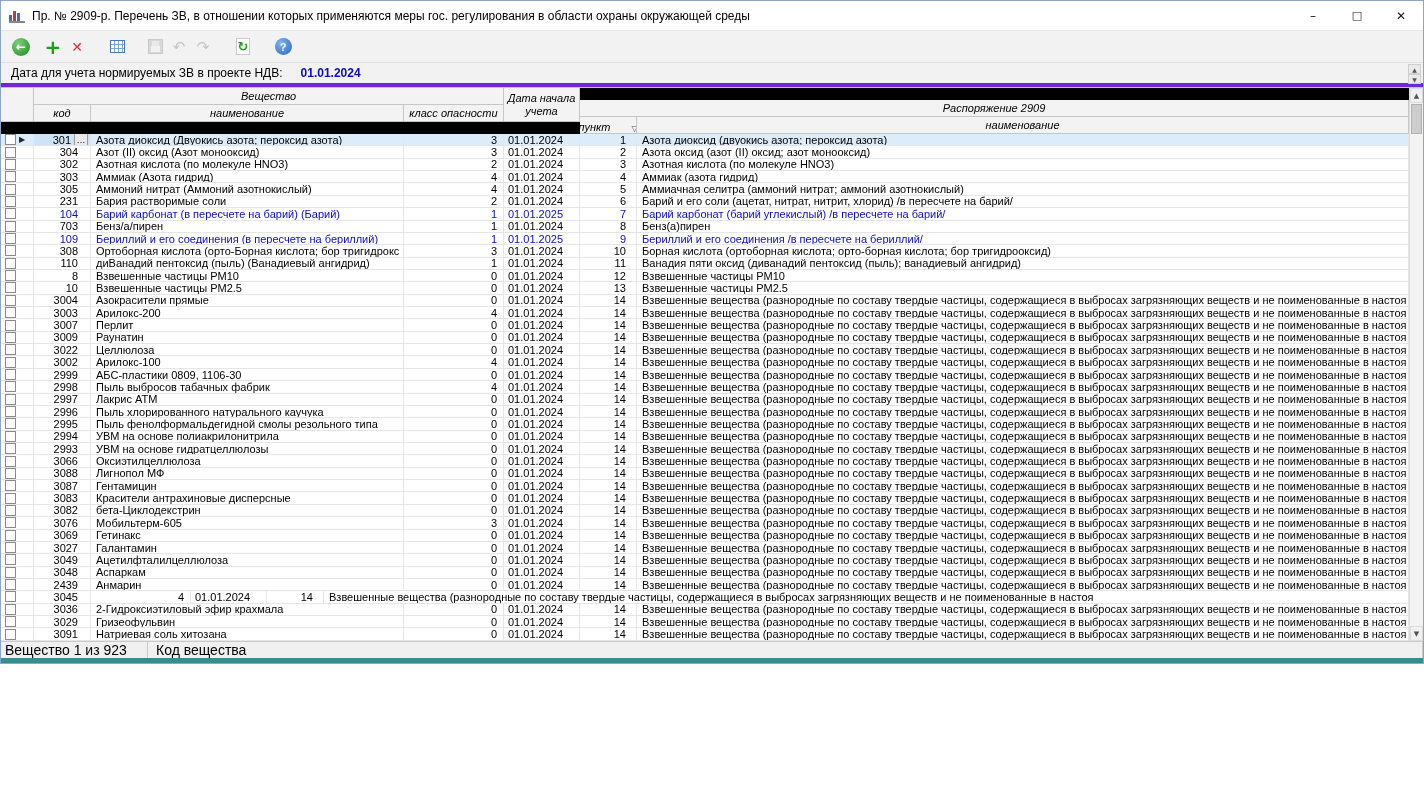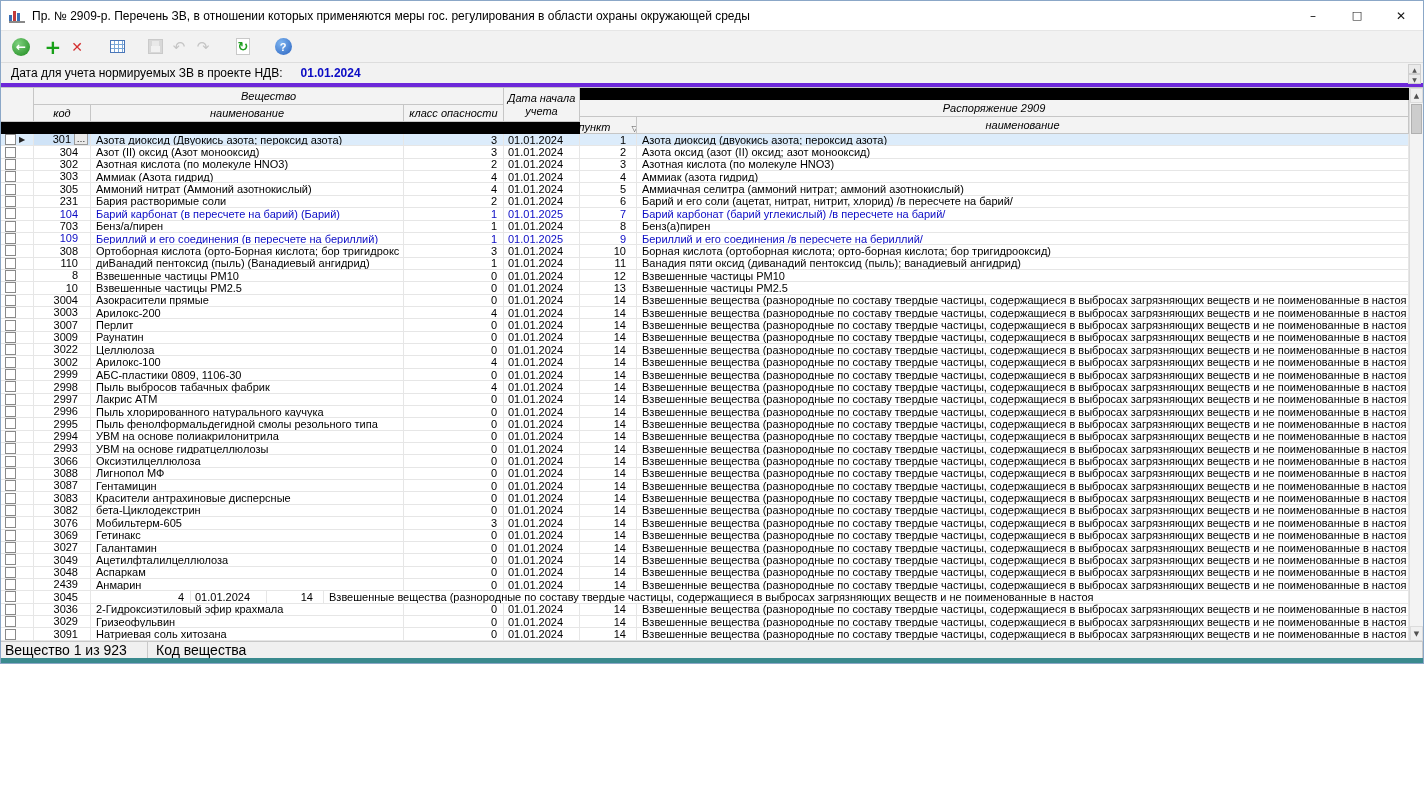--- a/index.html
+++ b/index.html
@@ -55,21 +55,21 @@
   .h-item { flex:0 0 57px; gap:21px;align-items:flex-end; } .h-ordername { flex:1; min-width:0; }
   .h-date { flex:0 0 76px; height:34px; flex-direction:column; justify-content:center; line-height:13px; }
   .sortglyph { font-size:8px; color:#555; font-family:"DejaVu Sans",sans-serif; }
 
   .gbody { flex:1; display:flex; flex-direction:column; overflow:hidden; background:#fff; }
   .grow { flex:1 1 0; display:flex; border-bottom:1px solid #e6e6e6; min-height:0; }
   .c { border-right:1px solid #e6e6e6; display:flex; align-items:center; overflow:hidden; white-space:nowrap; }
   .rowhead { flex:0 0 33px; padding-left:4px; gap:3px; }
   .cb { width:11px; height:11px; border:1px solid #8a8a8a; background:#fff; flex:0 0 11px; }
   .marker { font-size:8px; color:#222; font-family:"DejaVu Sans",sans-serif; }
-  .code { flex:0 0 57px; justify-content:flex-end; padding-right:12px;align-items:flex-end; }
+  .code { flex:0 0 57px; justify-content:flex-end; padding-right:12px; }
   .name { flex:0 0 313px; padding-left:5px; }
   .cls { flex:0 0 100px; justify-content:flex-end; padding-right:6px; }
   .date { flex:0 0 76px; padding-left:4px; }
   .item { flex:0 0 57px; justify-content:flex-end; padding-right:10px; }
   .reg { flex:1; padding-left:5px; min-width:0; }
   .blue { color:#0b0bc4; }
   .sel { background:#dcecfb; }
   .sel .code { background:#cfe3f7; padding-right:2px; }
   .ellipsis { width:14px; height:13px; margin-left:3px; background:#e9e9e9; border:1px solid #9a9a9a; font-size:9px; display:flex; align-items:center; justify-content:center; flex:0 0 14px; }
 

